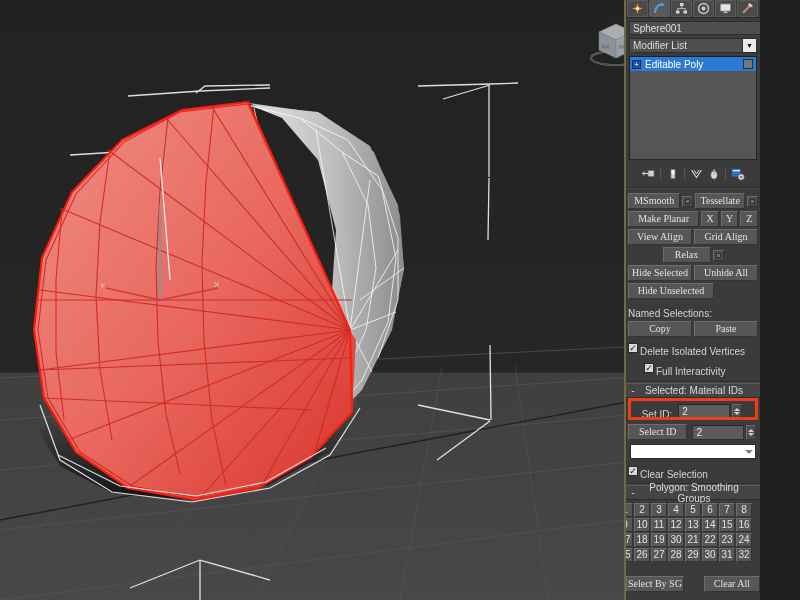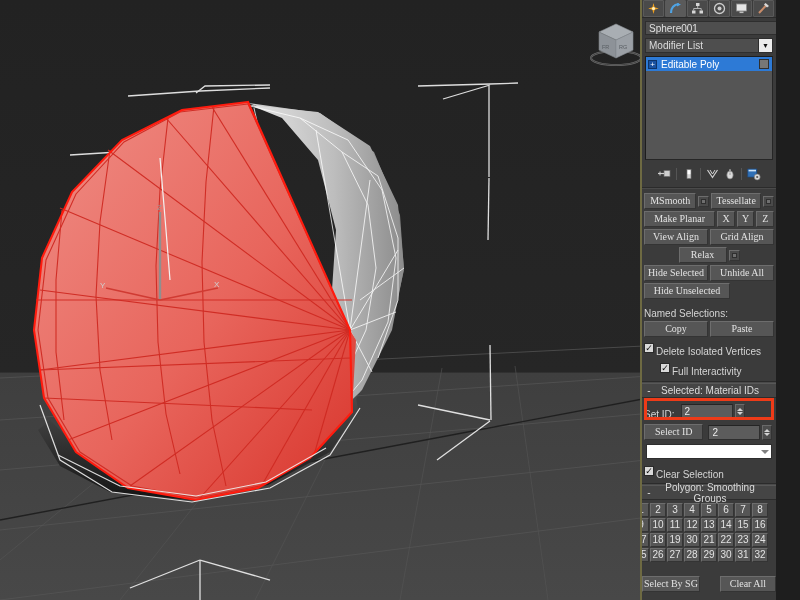--- a/index.html
+++ b/index.html
@@ -21,21 +21,21 @@
   #grid-plane {
     position: absolute; left: 0; top: 0; width: 664px; height: 600px;
   }
   #viewcube {
     position: absolute; left: 585px; top: 18px;
     width: 62px; height: 50px;
   }
 
   
   #cmd-panel {
-    position: absolute; left: 640px; top: 0;
+    position: absolute; left: 624px; top: 0;
     width: 136px; height: 600px;
     background: #3b3b3b;
     border-left: 2px solid #6e6a42;
     font-size: 10px;
     color: #d8d8d8;
     overflow: hidden;
   }
 
   .cp-tabs {
     height: 18px; background: #3b3b3b;
@@ -590,21 +590,21 @@
 
     <div class="rollout-divider" style="margin-top:4px"></div>
 
     <div class="rollout-hdr">
       <span class="minus">-</span>
       <span class="title">Selected: Material IDs</span>
     </div>
 
     <div class="panel-body" style="position:relative; padding-top:4px;">
 
-      <div class="row" style="justify-content:flex-start; padding-right:2px;">
+      <div class="row" style="justify-content:center; padding-right:2px;">
         <span class="lbl" style="margin-right:4px">Set ID:</span>
         <div class="spin-field" style="width:52px">2</div>
         <div class="spinner">
           <span class="up"></span>
             <span class="dn"></span>
         </div>
       </div>
 
       <div class="row" style="justify-content:flex-end; padding-right:2px; margin-top:4px;">
         <div class="btn" style="width:60px; margin-right:3px;">Select ID</div>

